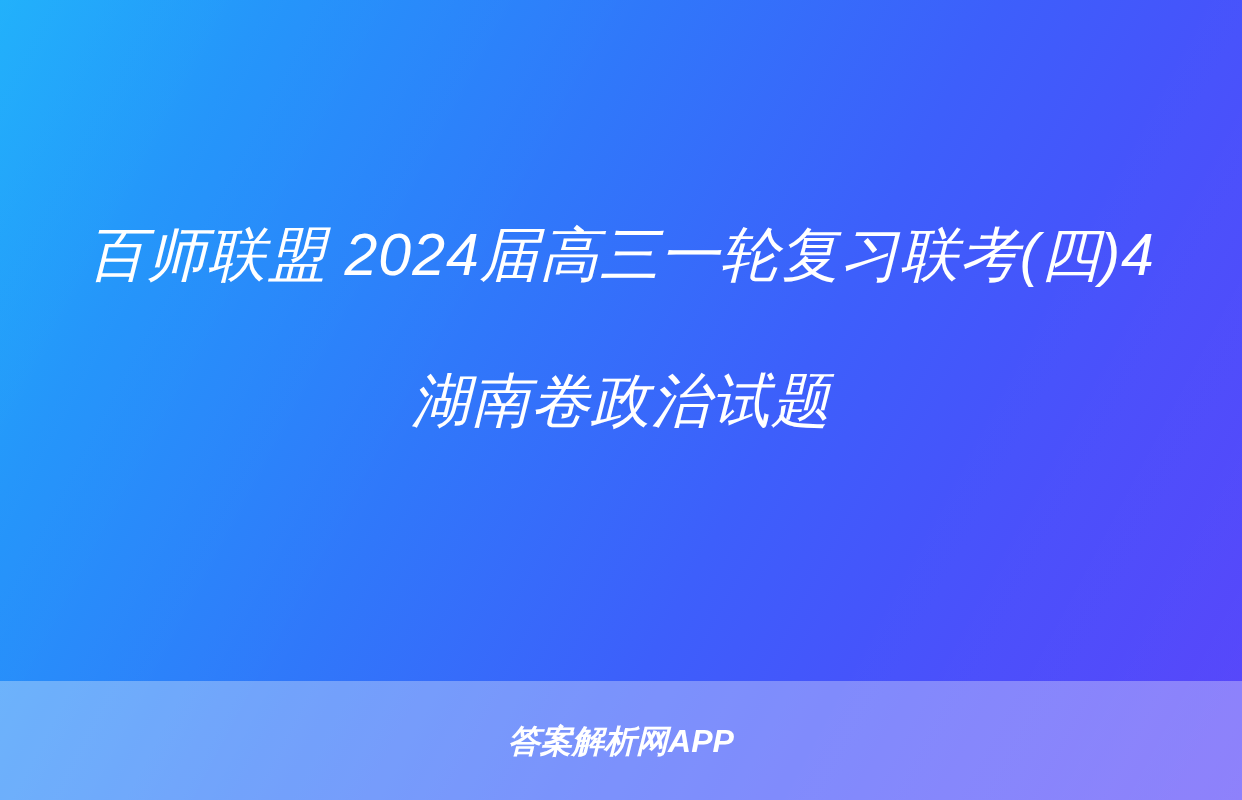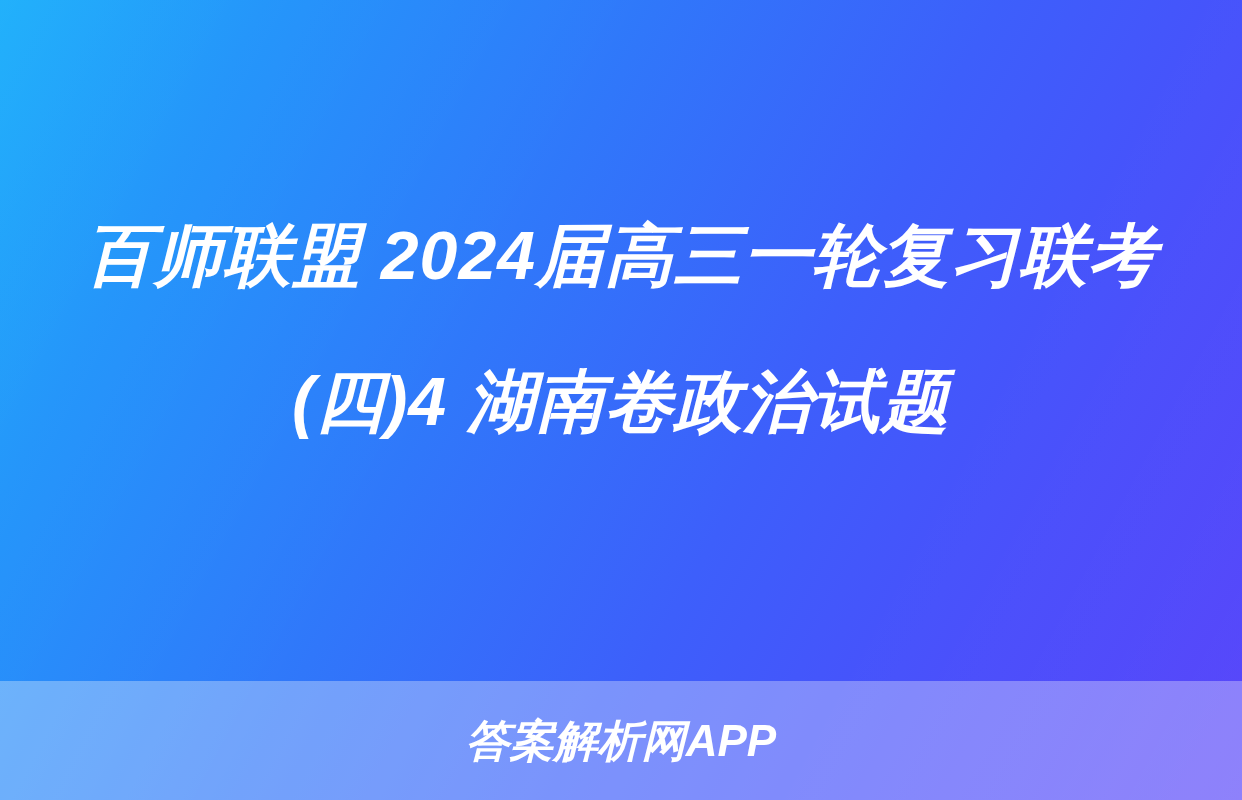--- a/index.html
+++ b/index.html
@@ -45,23 +45,23 @@
     right: 0;
     top: 182px;
     padding: 0 70px;
     box-sizing: border-box;
     text-align: center;
   }
 
   #title-text {
     display: block;
     color: #FFFFFF;
-    font-size: 68px;
+    font-size: 59px;
     line-height: 146px;
-    font-weight: bold;
+    font-weight: normal;
     font-style: italic;
     letter-spacing: 1px;
     white-space: pre-wrap;
     word-break: break-word;
     text-rendering: optimizeLegibility;
   }
 
   
   #footer-band {
     position: absolute;
@@ -78,21 +78,21 @@
     right: 0;
     top: 0;
     height: 119px;
     display: flex;
     align-items: center;
     justify-content: center;
   }
 
   #watermark-text {
     color: #FFFFFF;
-    font-size: 44px;
+    font-size: 32px;
     font-weight: bold;
     font-style: italic;
     letter-spacing: 0px;
     line-height: 1;
   }
 </style>
 </head>
 <body>
 
 <div id="card">

